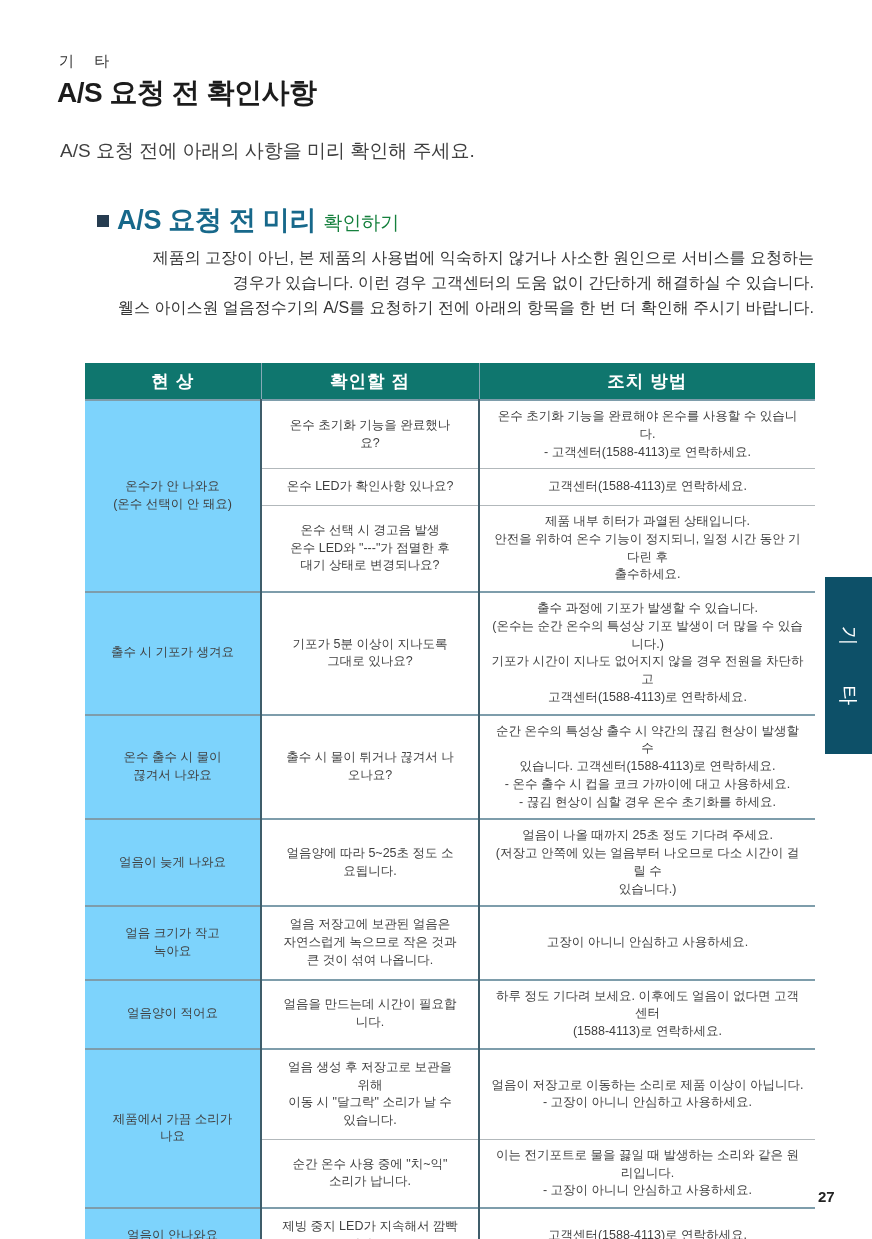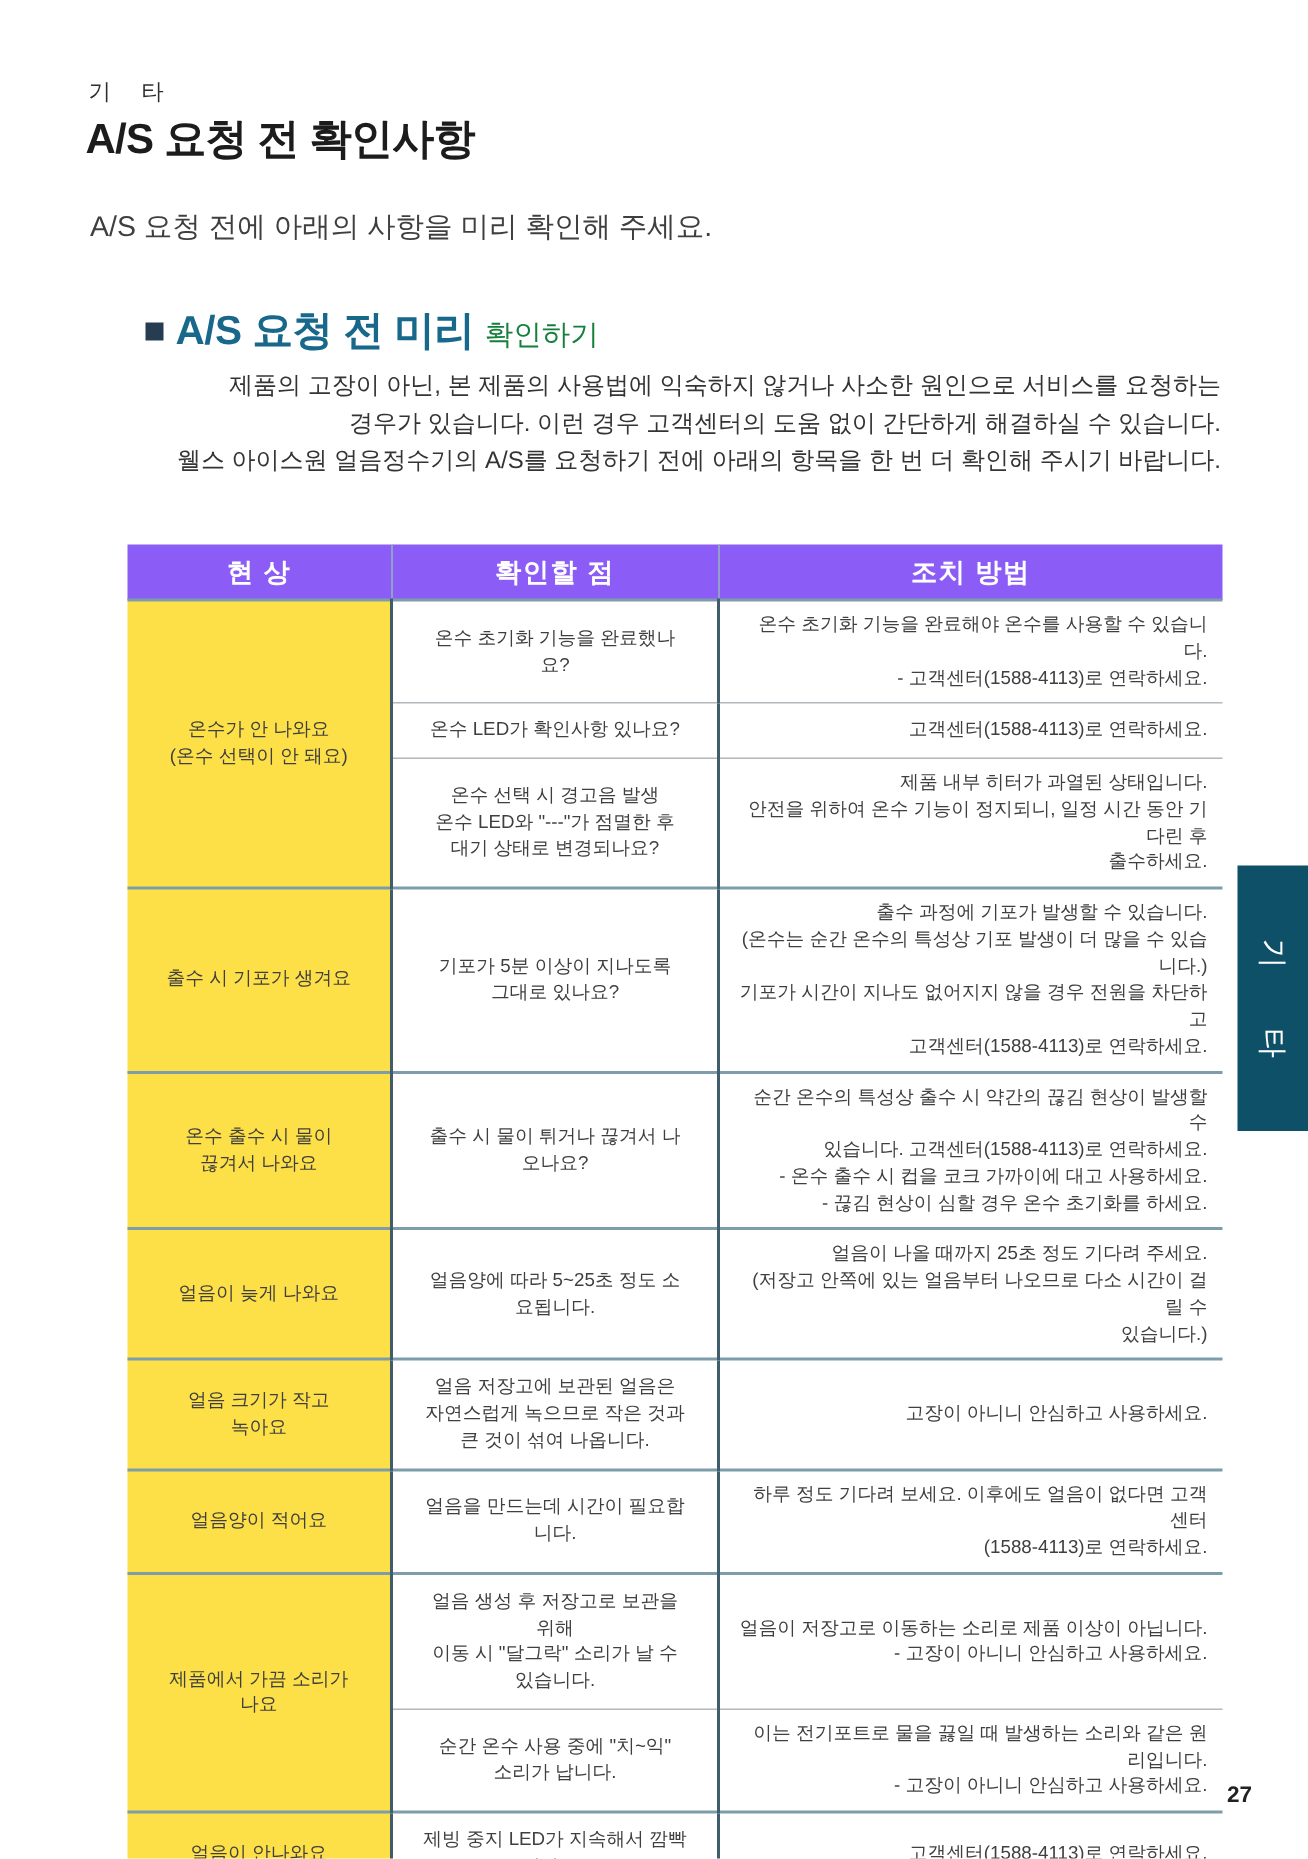--- a/index.html
+++ b/index.html
@@ -40,39 +40,39 @@
   
   .tbl-wrap { position:absolute; left:85px; top:363px; }
   table.troubleshoot {
     border-collapse:collapse; width:730px; table-layout:fixed;
     border-bottom:2px solid #1c2b36;
   }
   table.troubleshoot col.c1 { width:176px; }
   table.troubleshoot col.c2 { width:218px; }
   table.troubleshoot col.c3 { width:336px; }
   table.troubleshoot th {
-    background:#8b5cf6; color:#ffffff; font-size:17.5px; font-weight:600;
+    background:#0f766e; color:#ffffff; font-size:17.5px; font-weight:600;
     height:37px; border-right:1px solid #87a9b6; letter-spacing:1px;
   }
   table.troubleshoot th:last-child { border-right:none; }
   table.troubleshoot tbody { border-top:2px solid #7e9dab; }
   table.troubleshoot td {
     font-size:12.5px; line-height:1.42; color:#3f3f3f;
     vertical-align:middle; white-space:pre-line;
   }
   td.symptom {
-    background:#fde047; text-align:center; font-size:14.5px; color:#383838;
+    background:#7dd3fc; text-align:center; font-size:14.5px; color:#383838;
     border-right:2px solid #3f5d6a; padding:6px 8px; line-height:1.5;
   }
   td.check {
     text-align:center; border-right:2px solid #3f5d6a;
     border-bottom:1px solid #b2b8bb; padding:9px 20px;
   }
   td.action {
-    text-align:right; border-bottom:1px solid #b2b8bb; padding:7px 10px;
+    text-align:center; border-bottom:1px solid #b2b8bb; padding:7px 10px;
   }
   
   .side-tab {
     position:absolute; left:825px; top:577px; width:47px; height:177px;
     background:#0d5068; display:flex; align-items:center; justify-content:center;
   }
   .side-tab span {
     transform:rotate(90deg); white-space:nowrap; color:#ffffff;
     font-size:20px; font-weight:500; word-spacing:34px;
   }

